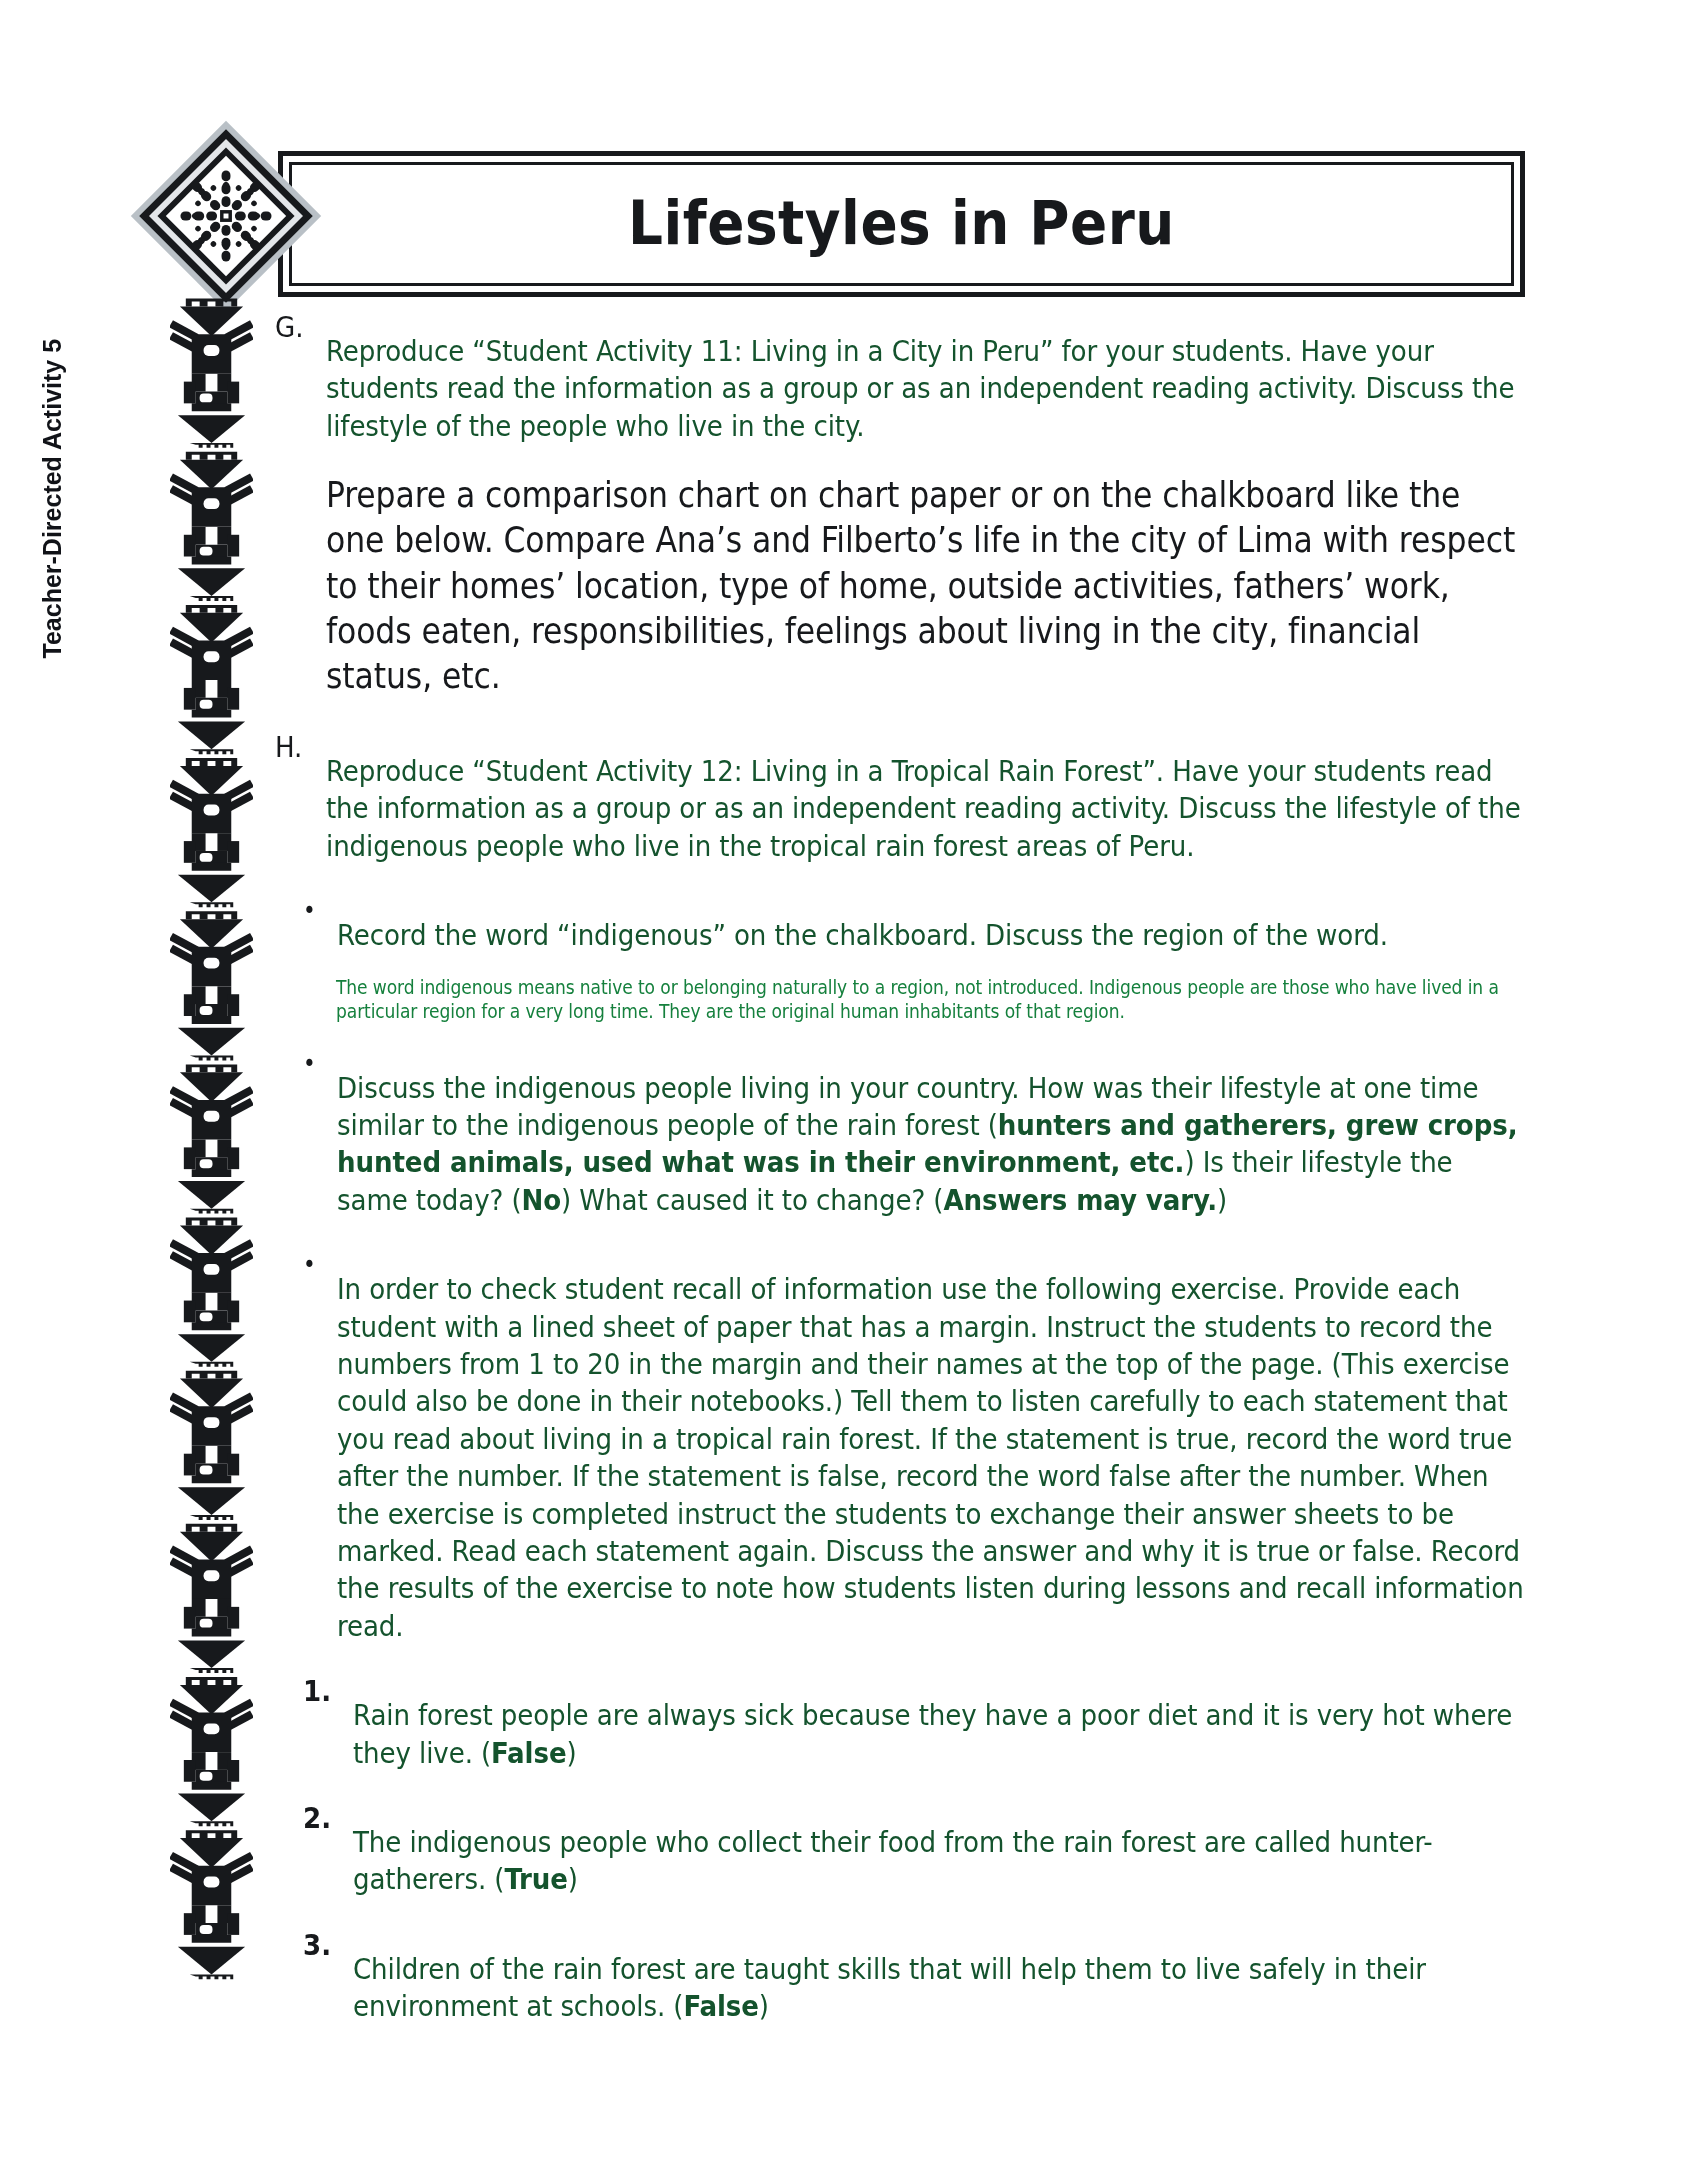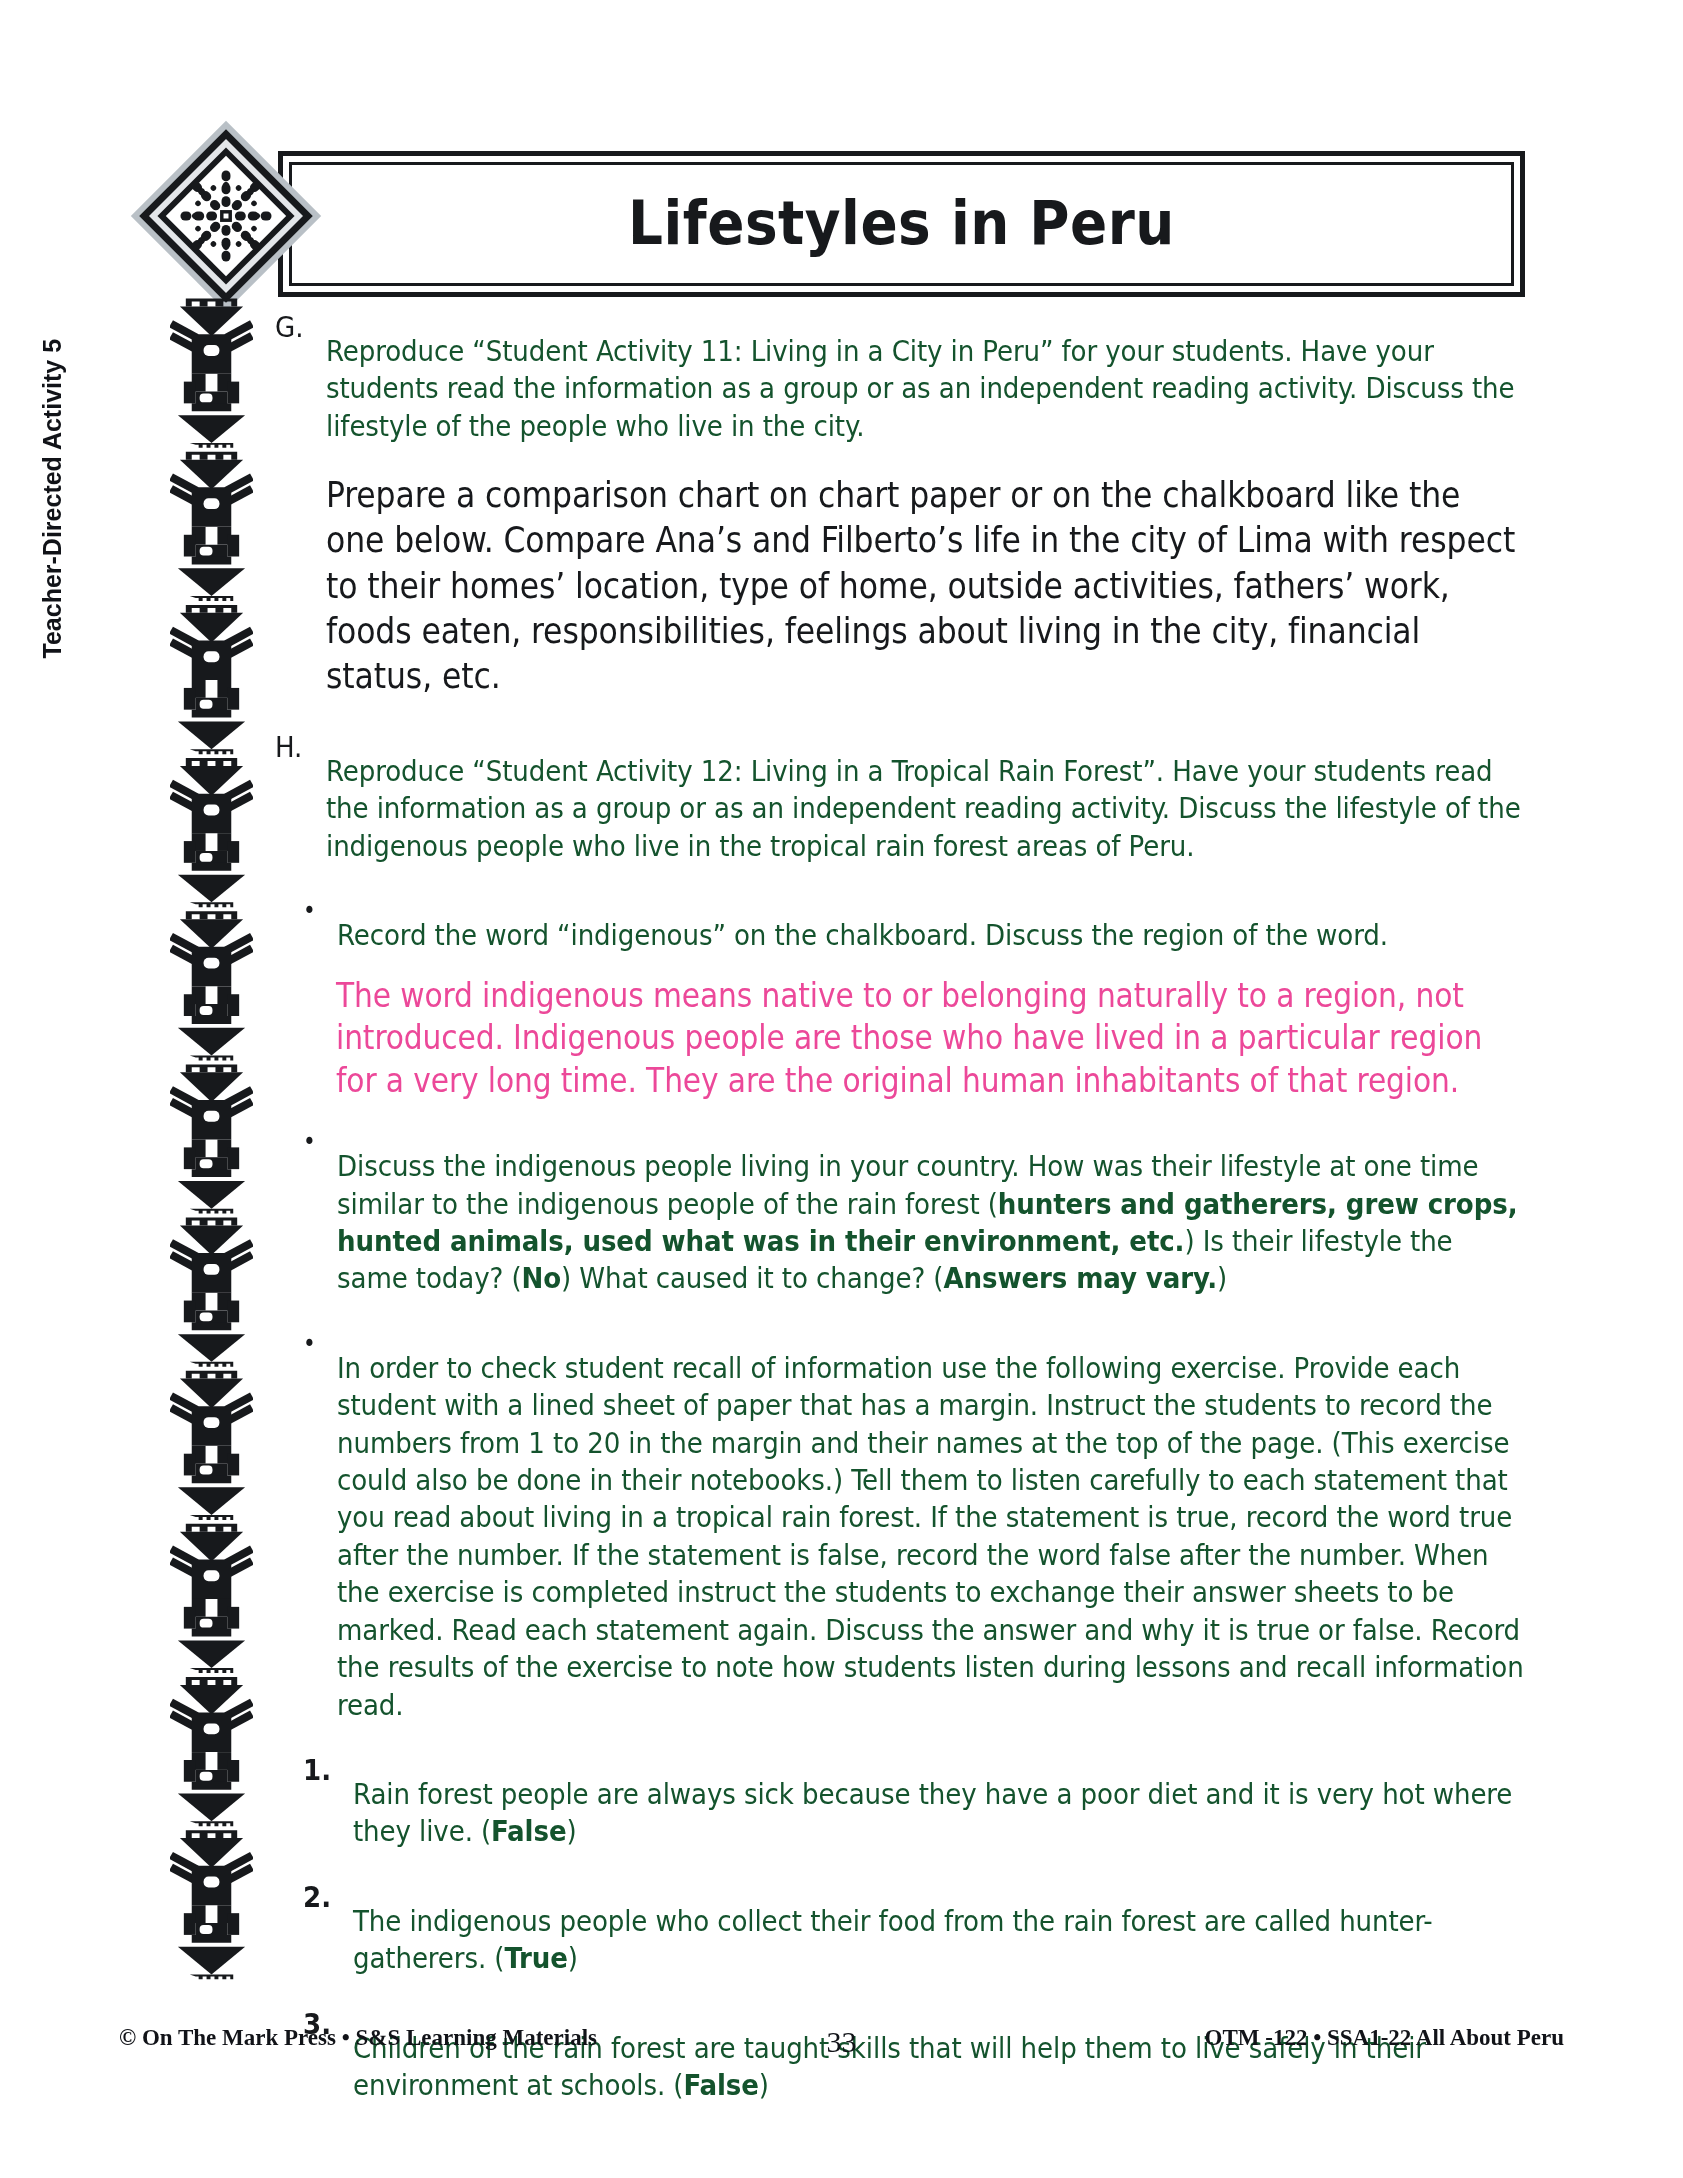--- a/index.html
+++ b/index.html
@@ -144,23 +144,23 @@
   .para-indent {
     margin-left: 51px;
     font-size: 35px;
     line-height: 1.29;
     color: #17191c;
     letter-spacing: -0.1px;
     max-width: 1198px;
   }
   .sub-para {
     margin-left: 61px;
-    font-size: 33px;
+    font-size: 19px;
     line-height: 1.29;
-    color: #ec4899;
+    color: #15803d;
     letter-spacing: -0.1px;
   }
 
   .gap-sm { height: 14px; }
   .gap-md { height: 22px; }
   .gap-lg { height: 30px; }
 
   
   .footer {
     position: absolute;
@@ -391,20 +391,15 @@
 
     <div class="gap-md"></div>
 
     <div class="blk">
       <div class="marker num">3.</div>
       <div class="txt"><span>Children of the rain forest are taught skills that will help them to live safely in their environment at schools.  (</span><b>False</b><span>)</span></div>
     </div>
 
   </div>
 
-  <div class="footer">
-    <div class="footer-left">© On The Mark Press • S&amp;S Learning Materials</div>
-    <div class="footer-center">33</div>
-    <div class="footer-right">OTM -122 • SSA1-22 All About Peru</div>
-  </div>
 
 </div>
 
 
 </body></html>

